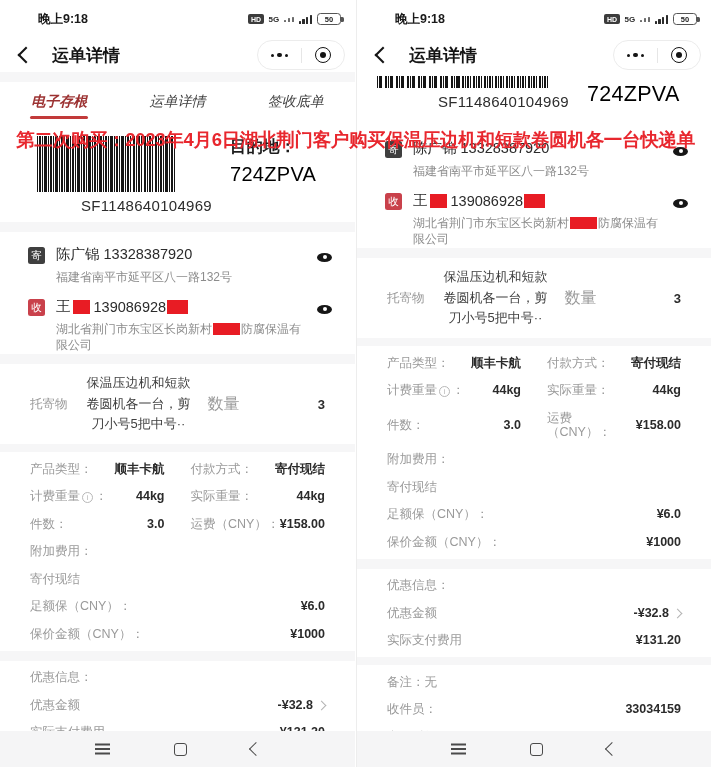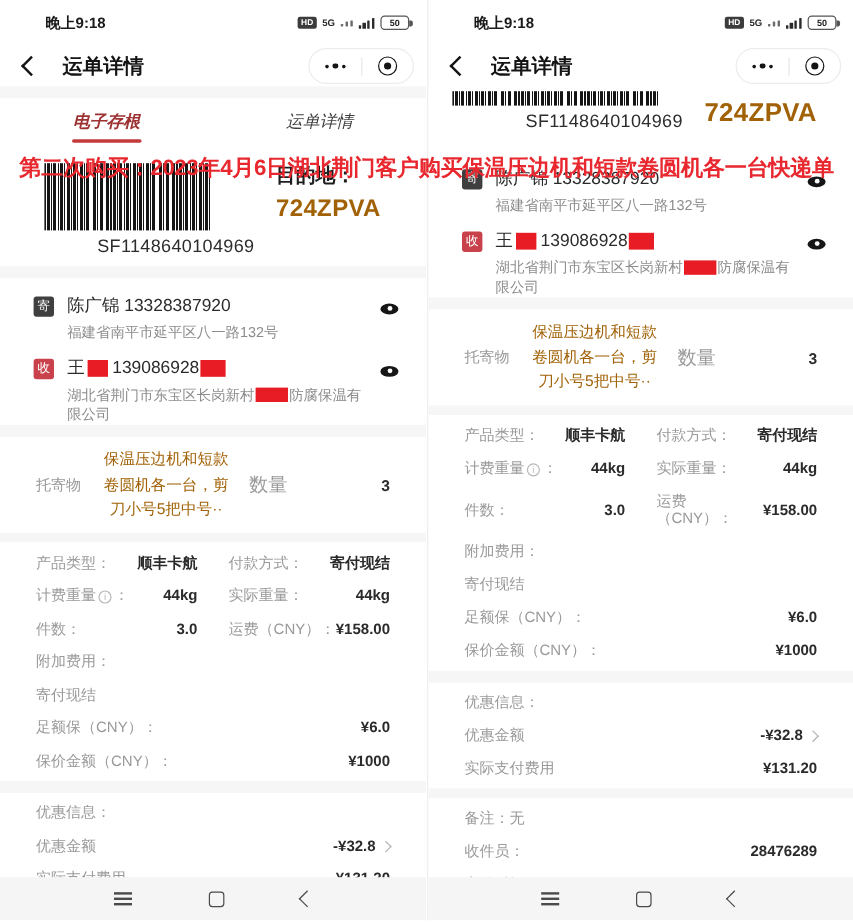--- a/index.html
+++ b/index.html
@@ -58,21 +58,21 @@
   .bcard{display:flex;align-items:flex-start;background:#fff;}
   .bcard.full{height:100px;padding-top:14px;box-sizing:border-box;}
   .bcard.scrolled{height:54px;padding-top:4px;box-sizing:border-box;}
   .bcol{width:212px;text-align:right;}
   .barcode{height:56px;width:138px;margin:0 auto;
      background:repeating-linear-gradient(90deg,#151515 0 1px,#fff 1px 2px,#151515 2px 4.5px,#fff 4.5px 5.5px,#151515 5.5px 6px,#fff 6px 7.5px,#151515 7.5px 10px,#fff 10px 11px);}
   .barcode.short{height:12px;width:172px;}
   .bnum{margin-top:5px;font-size:15px;color:#2d2d2d;letter-spacing:.3px;}
   .dest{margin-left:18px;text-align:left;}
   .dest-label{font-size:16.5px;font-weight:700;color:#1d1d1d;}
-  .dest-code{font-size:20px;font-weight:700;color:#a16207;margin-top:5px;letter-spacing:.3px;}
+  .dest-code{font-size:20px;font-weight:400;color:#000000;margin-top:5px;letter-spacing:.3px;}
   .dest-code.big{font-size:21.5px;margin-top:6px;}
 
   
   .contacts{background:#fff;height:122px;box-sizing:border-box;padding-top:1px;}
   .contact{display:flex;align-items:flex-start;padding:12px 16px 0 28px;}
   .badge{flex:none;width:17px;height:17px;border-radius:2.5px;color:#fff;font-size:10.5px;
          line-height:17px;text-align:center;margin-top:2px;}
   .badge.send{background:#3f3f3f;}
   .badge.recv{background:#c9414b;}
   .cmain{flex:1;margin-left:11px;min-width:0;}
@@ -82,21 +82,21 @@
   .redact.r1{width:17px;height:14px;margin:0 4px 0 2px;}
   .redact.r2{width:21px;height:14px;margin-left:1px;}
   .redact.r3{width:27px;height:12px;vertical-align:-2px;margin:0 1px;}
   .eye{flex:none;width:16px;height:16px;position:relative;margin:4px 6px 0 8px;cursor:pointer;}
   .eye::before{content:"";position:absolute;left:0;top:3.5px;width:15px;height:9px;background:#161616;border-radius:50%;}
   .eye::after{content:"";position:absolute;left:5.5px;top:6px;width:4px;height:4px;background:#fff;border-radius:50%;}
 
   
   .cargo{display:flex;align-items:center;padding:9px 30px;height:62px;background:#fff;}
   .cargo-label{font-size:12.5px;color:#9a9a9a;flex:none;}
-  .cargo-desc{width:114px;margin-left:14px;font-size:13px;color:#a16207;font-weight:500;
+  .cargo-desc{width:114px;margin-left:14px;font-size:13px;color:#404040;font-weight:500;
               text-align:center;line-height:1.6;}
   .cargo-qty-label{font-size:16px;color:#9a9a9a;margin-left:12px;}
   .cargo-qty{margin-left:auto;font-size:13px;color:#2b2b2b;font-weight:600;}
 
   
   .sec{background:#fff;padding:3px 0;}
   .frow{display:flex;align-items:center;padding:6.75px 30px;font-size:12.5px;line-height:14px;}
   .lab{color:#9a9a9a;}
   .val{color:#2b2b2b;font-weight:600;}
   .cell{flex:1;display:flex;justify-content:space-between;align-items:center;}
@@ -153,20 +153,21 @@
         <span class="target"></span>
       </span>
     </span>
   </div>
 
   <div class="graygap"></div>
 
   <div class="tabsrow">
     <span class="tab active">电子存根</span>
     <span class="tab">运单详情</span>
+    <span class="tab">签收底单</span>
   </div>
 
   <div class="bcard full">
     <span class="bcol">
       <span class="barcode" style="display:block"></span>
       <span class="bnum" style="display:block">SF1148640104969</span>
     </span>
     <span class="dest">
       <span class="dest-label" style="display:block">目的地：</span>
       <span class="dest-code" style="display:block">724ZPVA</span>
@@ -427,21 +428,21 @@
   </div>
 
   <div class="graygap thin"></div>
 
   <div class="sec">
     <div class="frow">
         <span class="lab">备注：无</span>
       </div>
     <div class="frow frfull">
         <span class="lab">收件员：</span>
-        <span class="val">28476289</span>
+        <span class="val">33034159</span>
       </div>
     <div class="frow frfull">
         <span class="lab">寄件时间：</span>
         <span class="val">2023-04-06 17:02:16</span>
       </div>
   </div>
 
   <div class="anav">
     <span class="ham"></span>
     <span class="sq"></span>

